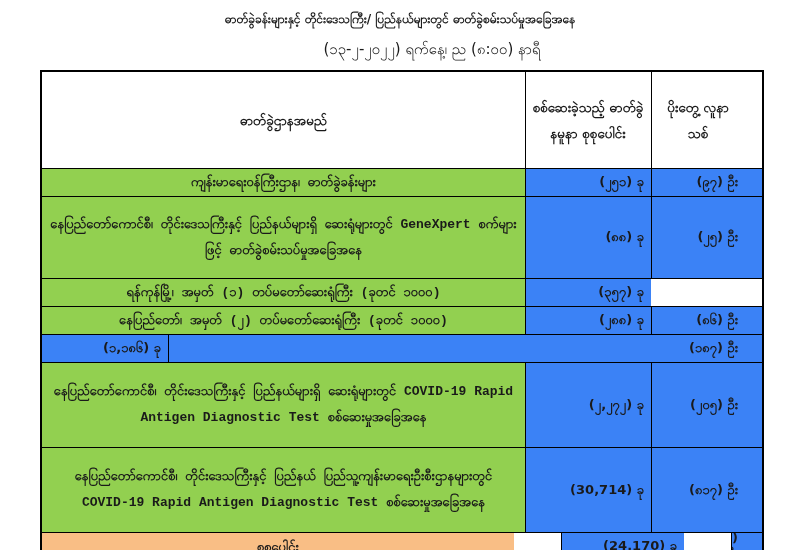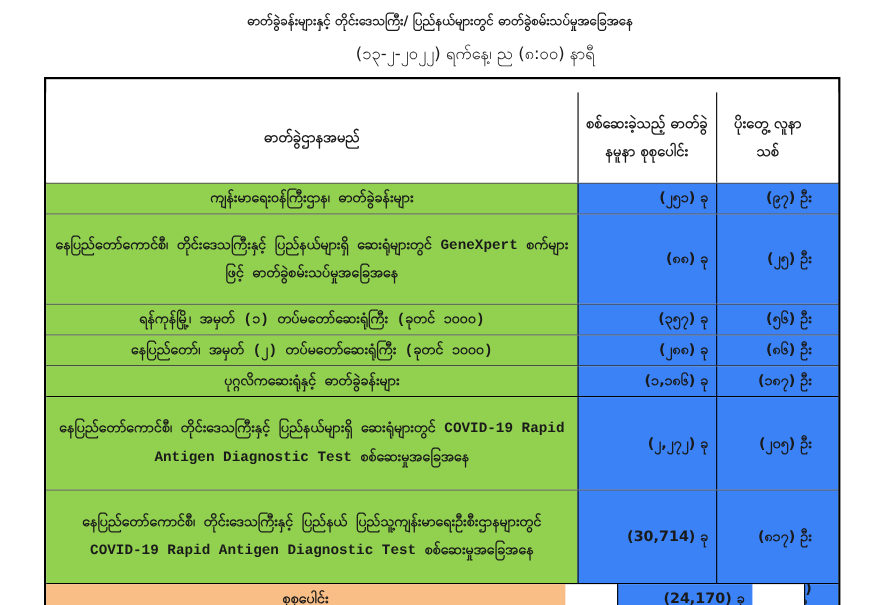--- a/index.html
+++ b/index.html
@@ -28,21 +28,21 @@
     border-left:1.5px solid #000;padding:1px 6px;overflow:hidden;
   }
   .cell:first-child{border-left:none;}
   .c1{width:483px;line-height:26px;}
   .c2{width:126px;justify-content:flex-end;text-align:right;padding-right:7px;}
   .c3{flex:1;justify-content:flex-end;text-align:right;padding-right:24px;}
   .hdr .c1,.hdr .c2,.hdr .c3{background:#ffffff;justify-content:center;text-align:center;line-height:26px;font-size:13.5px;}
   .green{background:#92d050;font-family:Liberation Mono, monospace;}
   .orange{background:#f9be85;}
   .white{background:#3b82f6;}
-  .hh{height:82px;margin-top:12px;}
+  .hh{height:96px;}
   .hs{height:28px;}
   .hm{height:82px;}
   .hl{height:85px;}
   .ht{height:28px;gap:47px;}
 </style>
 </head>
 <body>
 
 <div class="title">ဓာတ်ခွဲခန်းများနှင့် တိုင်းဒေသကြီး/ ပြည်နယ်များတွင် ဓာတ်ခွဲစမ်းသပ်မှုအခြေအနေ</div>
 <div class="subtitle">(၁၃-၂-၂၀၂၂) ရက်နေ့၊ ည (၈:၀၀) နာရီ</div>
@@ -63,31 +63,29 @@
 
   <div class="row hm">
     <div class="cell c1 green">နေပြည်တော်ကောင်စီ၊ တိုင်းဒေသကြီးနှင့် ပြည်နယ်များရှိ ဆေးရုံများတွင် GeneXpert စက်များဖြင့် ဓာတ်ခွဲစမ်းသပ်မှုအခြေအနေ</div>
     <div class="cell c2 white">(၈၈) ခု</div>
     <div class="cell c3 white">(၂၅) ဦး</div>
   </div>
 
   <div class="row hs">
     <div class="cell c1 green">ရန်ကုန်မြို့၊ အမှတ် (၁) တပ်မတော်ဆေးရုံကြီး (ခုတင် ၁၀၀၀)</div>
     <div class="cell c2 white">(၃၅၇) ခု</div>
-    <div class="cell c3 white">(၅၆) ဦး</div>
   </div>
 
   <div class="row hs">
     <div class="cell c1 green">နေပြည်တော်၊ အမှတ် (၂) တပ်မတော်ဆေးရုံကြီး (ခုတင် ၁၀၀၀)</div>
     <div class="cell c2 white">(၂၈၈) ခု</div>
     <div class="cell c3 white">(၈၆) ဦး</div>
   </div>
 
   <div class="row hs">
-    <div class="cell c1 green">ပုဂ္ဂလိကဆေးရုံနှင့် ဓာတ်ခွဲခန်းများ</div>
     <div class="cell c2 white">(၁,၁၈၆) ခု</div>
     <div class="cell c3 white">(၁၈၇) ဦး</div>
   </div>
 
   <div class="row hl">
     <div class="cell c1 green">နေပြည်တော်ကောင်စီ၊ တိုင်းဒေသကြီးနှင့် ပြည်နယ်များရှိ ဆေးရုံများတွင် COVID-19 Rapid Antigen Diagnostic Test စစ်ဆေးမှုအခြေအနေ</div>
     <div class="cell c2 white">(၂,၂၇၂) ခု</div>
     <div class="cell c3 white">(၂၀၅) ဦး</div>
   </div>
 

